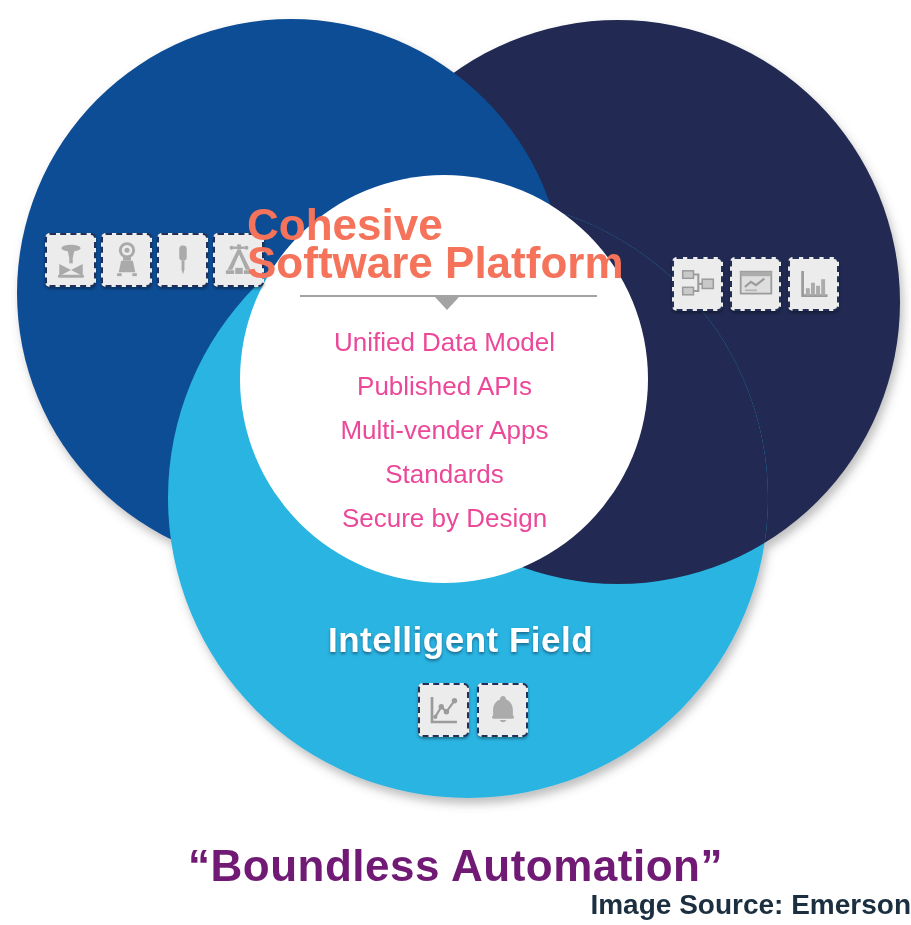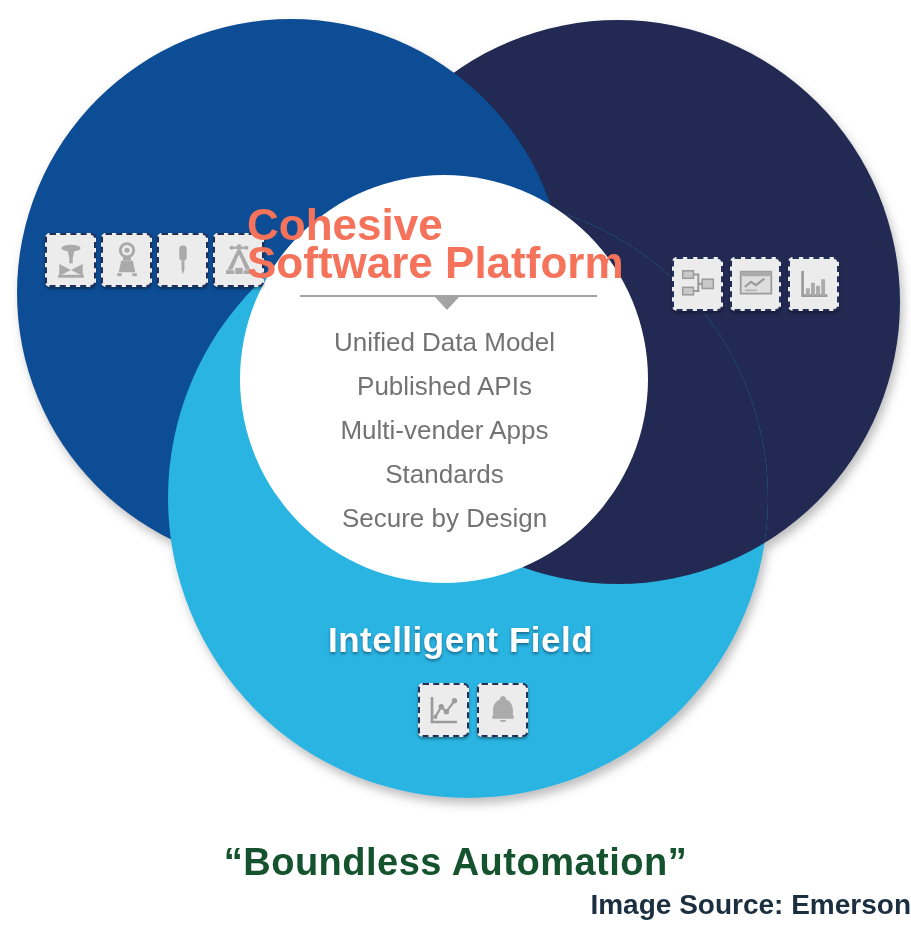--- a/index.html
+++ b/index.html
@@ -38,27 +38,27 @@
     position:absolute; left:300px; top:295px; width:297px; height:2px;
     background:#a3a3a3;
   }
   .divider-arrow {
     position:absolute; left:435px; top:297px; width:0; height:0;
     border-left:12px solid transparent; border-right:12px solid transparent;
     border-top:13px solid #a3a3a3;
   }
   .center-items {
     position:absolute; left:262px; top:320px; width:365px; text-align:center;
-    color:#737373; font-size:26px;
+    color:#ec4899; font-size:26px;
   }
   .center-items > div { height:44px; line-height:44px; }
 
   .caption-title {
     position:absolute; left:0; top:841px; width:911px; text-align:center;
-    font-size:38px; font-weight:bold; color:#14532d; letter-spacing:.5px;
+    font-size:44px; font-weight:bold; color:#701a75; letter-spacing:.5px;
   }
   .caption-source {
     position:absolute; left:0; top:889px; width:911px; text-align:right;
     font-size:28px; font-weight:bold; color:#1b2f40;
   }
 </style>
 </head>
 <body>
 
 <div class="stage">

